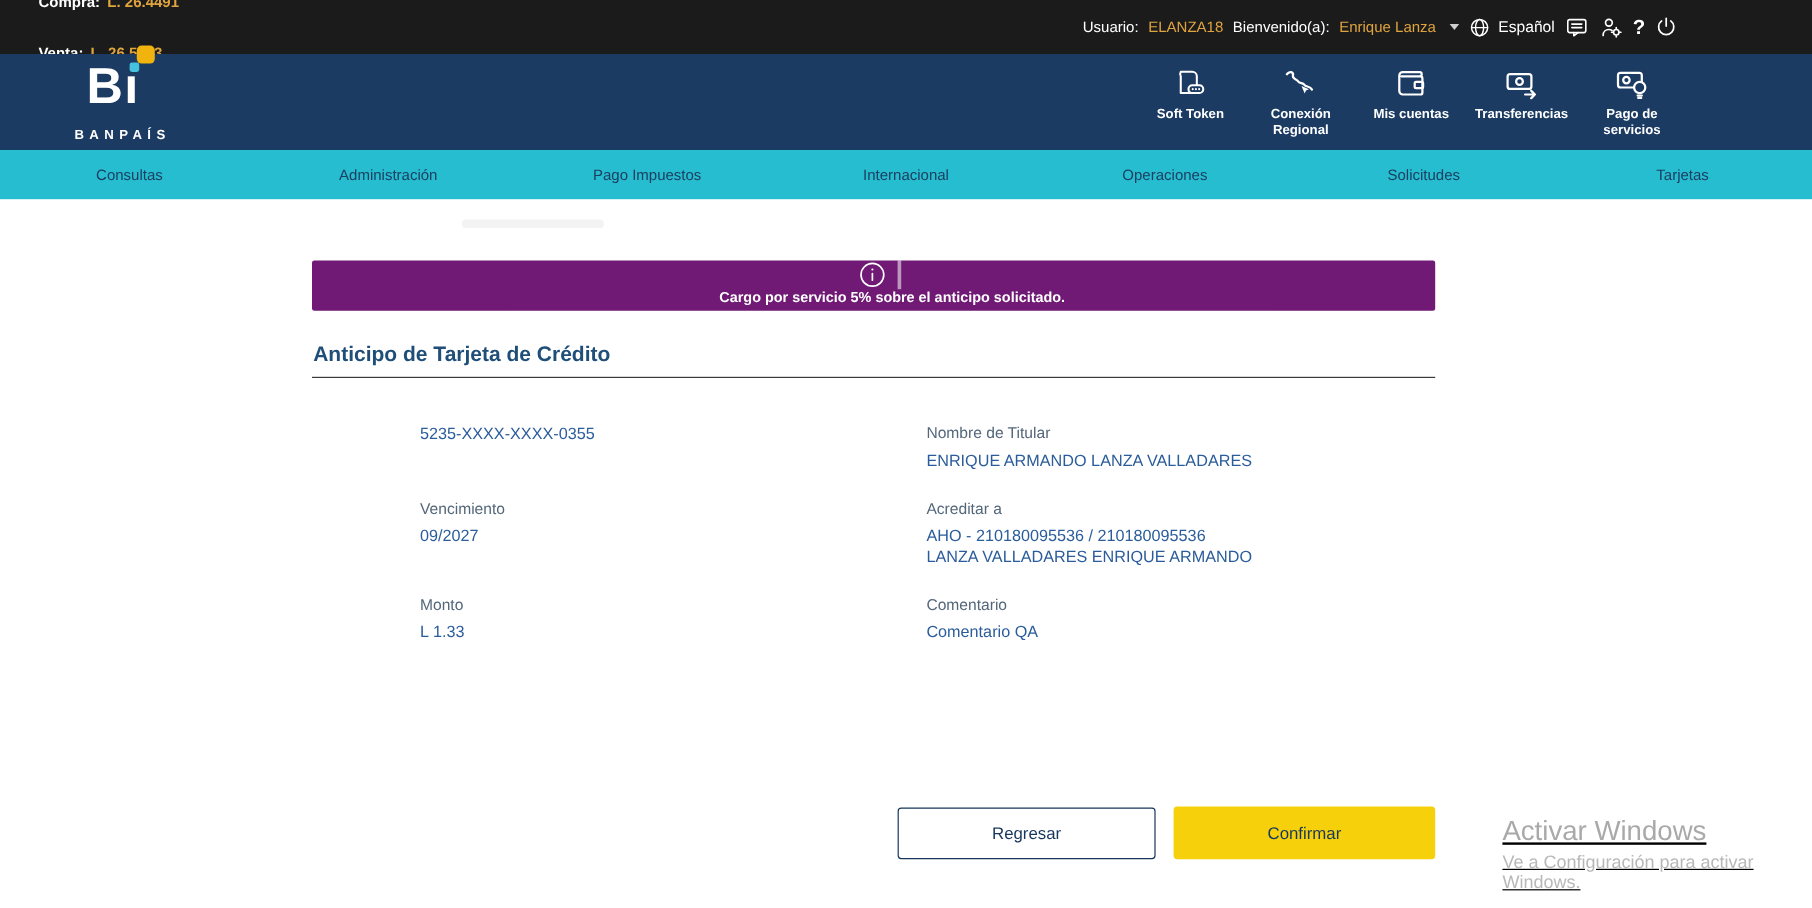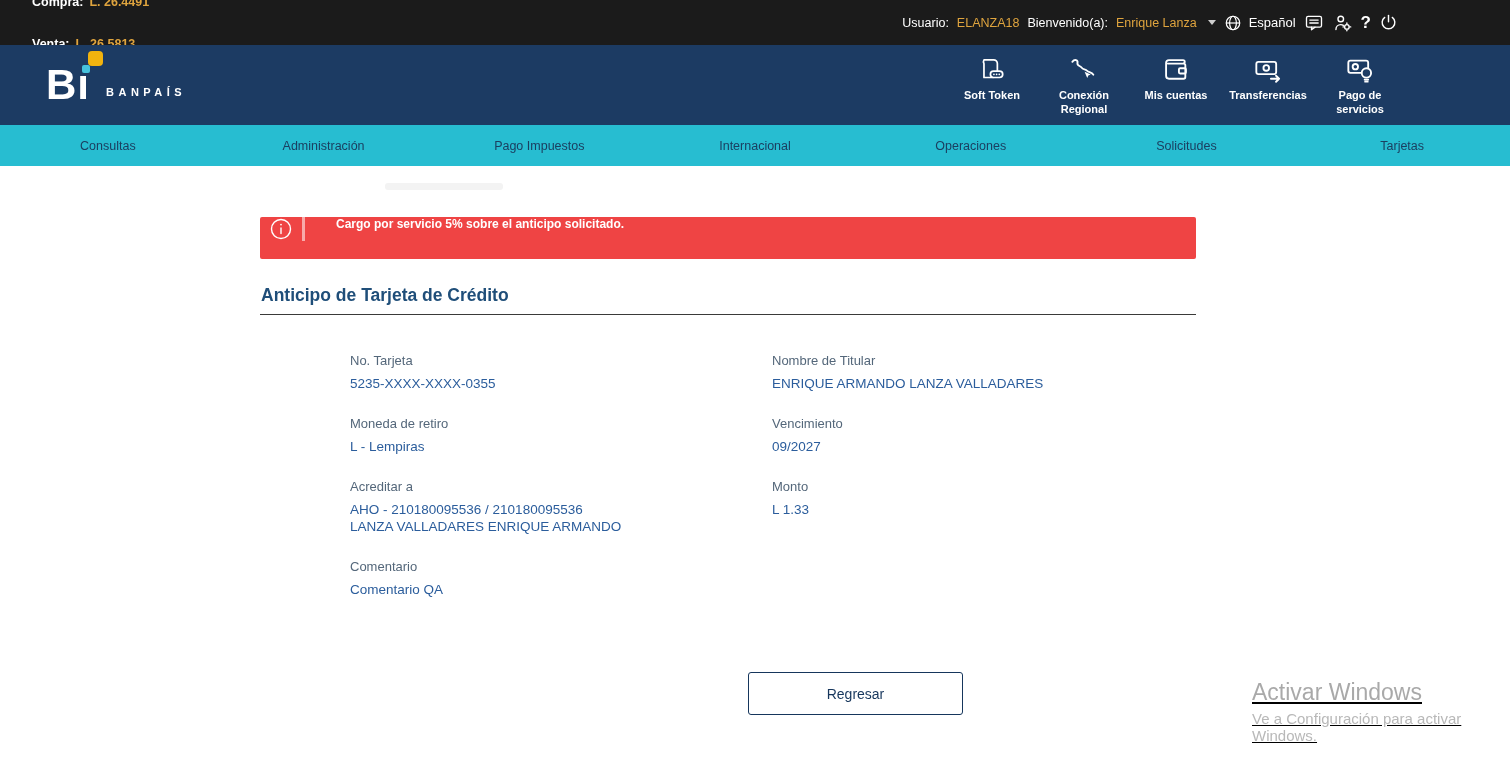--- a/index.html
+++ b/index.html
@@ -17,41 +17,41 @@
   .accent { color:#dfa43e; }
   .caret-down { width:0; height:0; border-left:4px solid transparent; border-right:4px solid transparent;
                 border-top:5px solid #cfcfcf; display:inline-block; margin-left:3px; }
   .tb-icon-btn { display:flex; align-items:center; gap:7px; cursor:pointer; background:none; border:none;
                  color:#fff; font-size:13px; font-family:inherit; }
   .help-btn { font-size:17px; font-weight:bold; }
 
   
   .header { position:absolute; top:45px; left:0; width:1510px; height:80px; background:#1c3b63;
             display:flex; align-items:center; }
-  .logo { display:flex; align-items:center; margin-left:46px; cursor:pointer; }
+  .logo { display:flex; align-items:center; margin-left:46px; cursor:pointer;flex-direction:column; }
   .logo-mark { position:relative; color:#fff; font-weight:bold; font-size:42px; line-height:1; letter-spacing:1px; }
   .logo-dot { position:absolute; width:8px; height:8px; background:#45c2dd; border-radius:2px; top:1px; right:0px; }
   .logo-square { position:absolute; width:15px; height:15px; background:#f1b30e; border-radius:4px; top:-13px; right:-13px; }
   .logo-brand { color:#fff; font-size:11px; font-weight:bold; letter-spacing:4.5px; margin-left:16px; margin-top:14px; }
   .header-menu { margin-left:auto; margin-right:110px; display:flex; gap:12px; }
   .menu-item { width:80px; display:flex; flex-direction:column; align-items:center; cursor:pointer; }
   .menu-item .mi-icon { height:34px; display:flex; align-items:center; justify-content:center; }
   .menu-item .mi-label { color:#fff; font-size:11px; font-weight:bold; text-align:center; line-height:1.25; margin-top:2px; }
 
   
   .subnav { position:absolute; top:125px; left:0; width:1510px; height:41px; background:#27bdd1;
             display:flex; align-items:center; }
   .subnav-item { flex:1; text-align:center; color:#1b3f60; font-size:12.5px; cursor:pointer; }
 
   
   .placeholder-bar { position:absolute; left:385px; top:183px; width:118px; height:7px;
                      background:#f3f3f3; border-radius:3px; }
 
-  .banner { position:absolute; left:260px; top:217px; width:936px; height:42px; background:#ef4444;
-            border-radius:2px; display:flex; align-items:flex-start; }
+  .banner { position:absolute; left:260px; top:217px; width:936px; height:42px; background:#701a75;
+            border-radius:2px; display:flex; align-items:center;flex-direction:column; }
   .banner-icon-cell { width:45px; display:flex; align-items:center; justify-content:center;
                       border-right:3px solid rgba(255,255,255,0.55); }
   .banner-text { display:flex; align-items:center; padding-left:31px; color:#fff; font-weight:bold; font-size:12px; }
 
   .page-title { position:absolute; left:261px; top:285px; color:#1f4e79; font-weight:bold; font-size:17.5px; }
   .title-rule { position:absolute; left:260px; top:314px; width:936px; height:1px; background:#3a3a39; }
 
   .form-grid { position:absolute; left:350px; top:353px; width:846px;
                display:grid; grid-template-columns:422px auto; }
   .field { margin-bottom:24px; }
@@ -224,30 +224,25 @@
     </span>
   </div>
   <div class="banner-text">Cargo por servicio 5% sobre el anticipo solicitado.</div>
 </div>
 
 <h1 class="page-title">Anticipo de Tarjeta de Crédito</h1>
 <div class="title-rule"></div>
 
 <div class="form-grid">
   <div class="field">
-    <div class="field-label">No. Tarjeta</div>
     <div class="field-value">5235-XXXX-XXXX-0355</div>
   </div>
   <div class="field">
     <div class="field-label">Nombre de Titular</div>
     <div class="field-value">ENRIQUE ARMANDO LANZA VALLADARES</div>
-  </div>
-  <div class="field">
-    <div class="field-label">Moneda de retiro</div>
-    <div class="field-value">L - Lempiras</div>
   </div>
   <div class="field">
     <div class="field-label">Vencimiento</div>
     <div class="field-value">09/2027</div>
   </div>
   <div class="field">
     <div class="field-label">Acreditar a</div>
     <div class="field-value">AHO - 210180095536 / 210180095536</div>
     <div class="field-value">LANZA VALLADARES ENRIQUE ARMANDO</div>
   </div>
@@ -256,18 +251,19 @@
     <div class="field-value">L 1.33</div>
   </div>
   <div class="field">
     <div class="field-label">Comentario</div>
     <div class="field-value">Comentario QA</div>
   </div>
 </div>
 
 <div class="actions">
   <button class="btn btn-back">Regresar</button>
+  <button class="btn btn-confirm">Confirmar</button>
 </div>
 
 <div class="watermark">
   <div class="wm-1">Activar Windows</div>
   <div class="wm-2">Ve a Configuración para activar Windows.</div>
 </div>
 
 </body></html>

